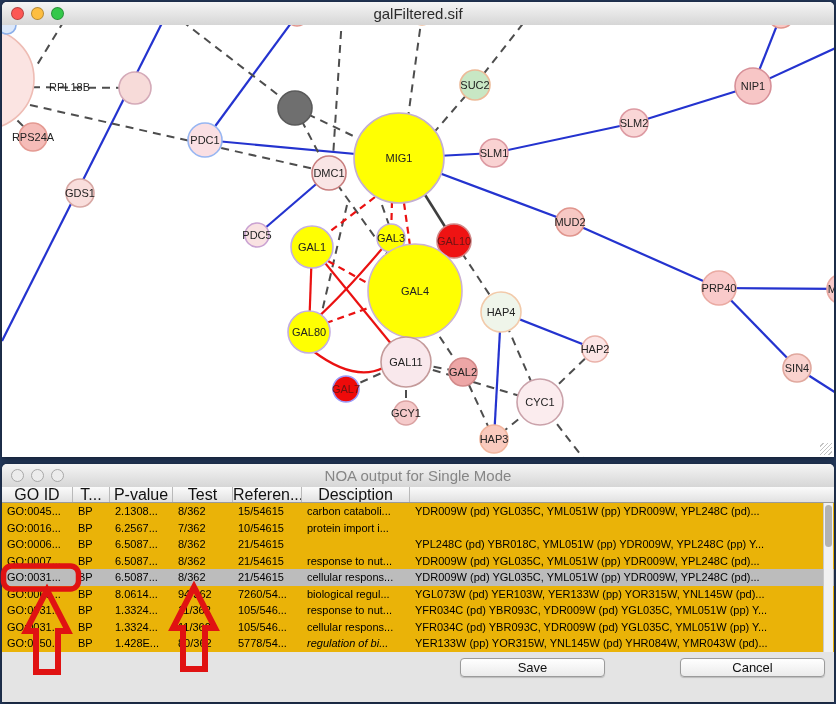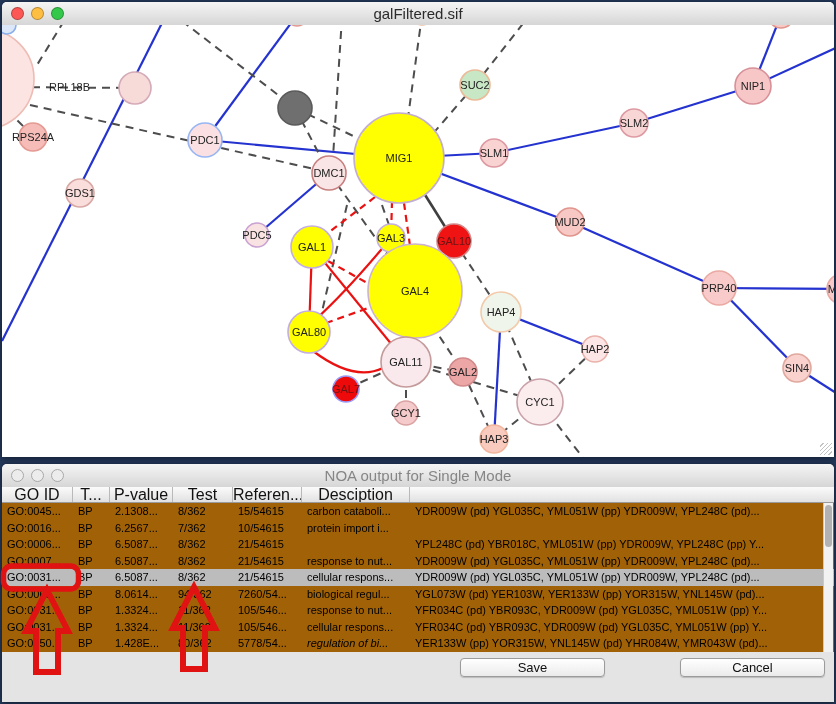--- a/index.html
+++ b/index.html
@@ -10,21 +10,21 @@
   .titlebar{height:23px;background:linear-gradient(#f5f5f5,#d6d6d6);border-bottom:1px solid #989898;border-radius:5px 5px 0 0;position:relative;text-align:center}
   .title{font-size:15px;color:#2b2b2b;line-height:23px;white-space:nowrap}
   #table-win .title{color:#868686}
   .lights{position:absolute;left:9px;top:0;height:100%;display:flex;align-items:center;gap:7px}
   .light{width:13px;height:13px;border-radius:50%;box-sizing:border-box;border:1px solid rgba(0,0,0,.25)}
   .canvas{position:absolute;top:23px;left:0;width:832px;height:432px;background:#ffffff;overflow:hidden}
   .canvas svg{display:block}
   .grip{position:absolute;right:2px;bottom:2px;width:12px;height:12px;background:repeating-linear-gradient(135deg,transparent 0 2px,#b5b5b5 2px 3px);opacity:.8}
   .thead{position:absolute;top:23px;left:0;width:832px;height:16px;background:linear-gradient(#fbfbfb,#e1e1e1);border-bottom:1px solid #9a9a9a;display:flex;box-sizing:border-box}
   .th{box-sizing:border-box;border-right:1px solid #b9b9b9;font-size:16px;color:#111;text-align:center;line-height:15px;overflow:hidden;white-space:nowrap;flex:none}
-  .rows{position:absolute;top:39px;left:0;width:832px;height:149px;background:#a16207;overflow:hidden}
+  .rows{position:absolute;top:39px;left:0;width:832px;height:149px;background:#eab308;overflow:hidden}
   .trow{display:flex;height:16.5px;font-size:11px;color:#000;line-height:16.5px;white-space:nowrap}
   .trow.selected{background:#bcbcbc}
   .cell{box-sizing:border-box;padding-left:5px;overflow:hidden;flex:none}
   .vscroll{position:absolute;right:1px;top:39px;width:10px;height:149px;background:#f2f2f2;border-left:1px solid #c9c9c9;box-sizing:border-box}
   .vthumb{position:absolute;left:1px;top:2px;width:7px;height:42px;background:#b2b2b2;border-radius:4px}
   .btn{position:absolute;top:194px;width:145px;height:19px;border:1px solid #9b9b9b;border-radius:4px;background:linear-gradient(#ffffff,#ebebeb);font-size:13px;color:#111;text-align:center;line-height:18px;box-sizing:border-box;box-shadow:0 1px 1px rgba(0,0,0,.18);cursor:default}
   #save-btn{left:458px}
   #cancel-btn{left:678px}
   #overlay{position:absolute;left:0;top:0;width:836px;height:704px;pointer-events:none;z-index:60}
 </style>

